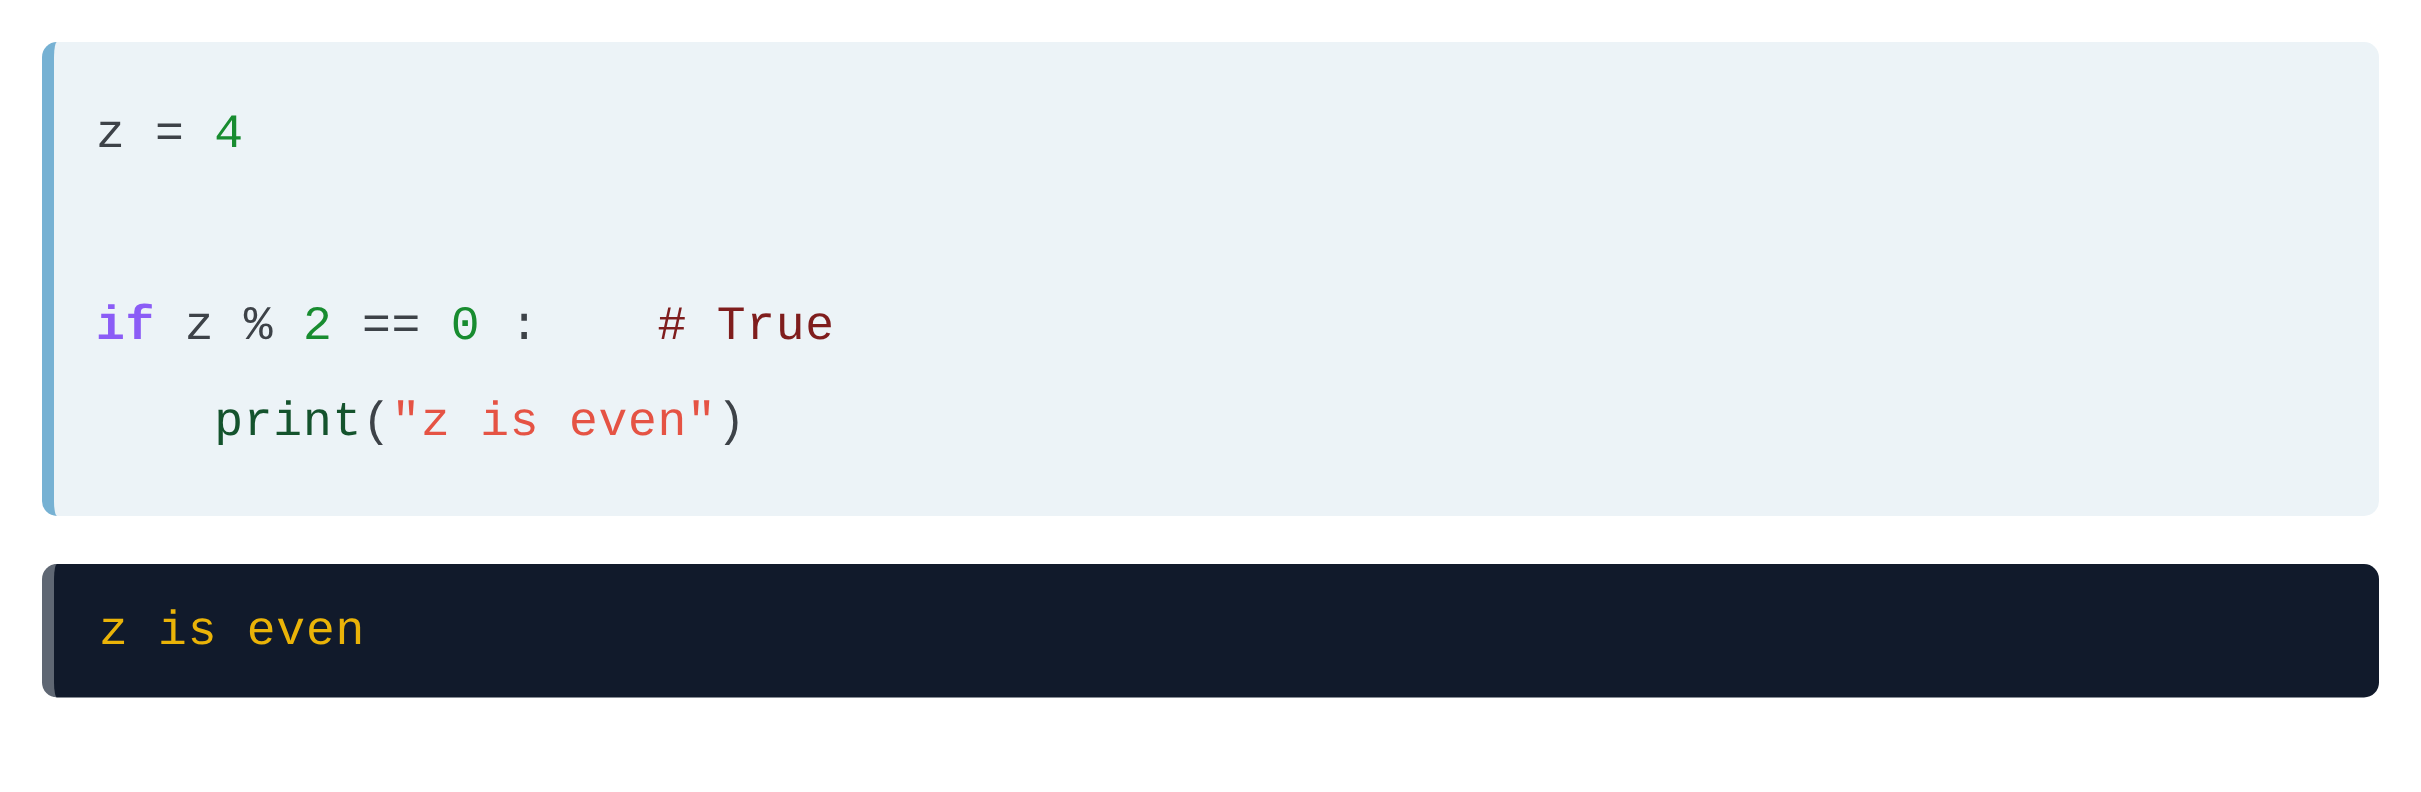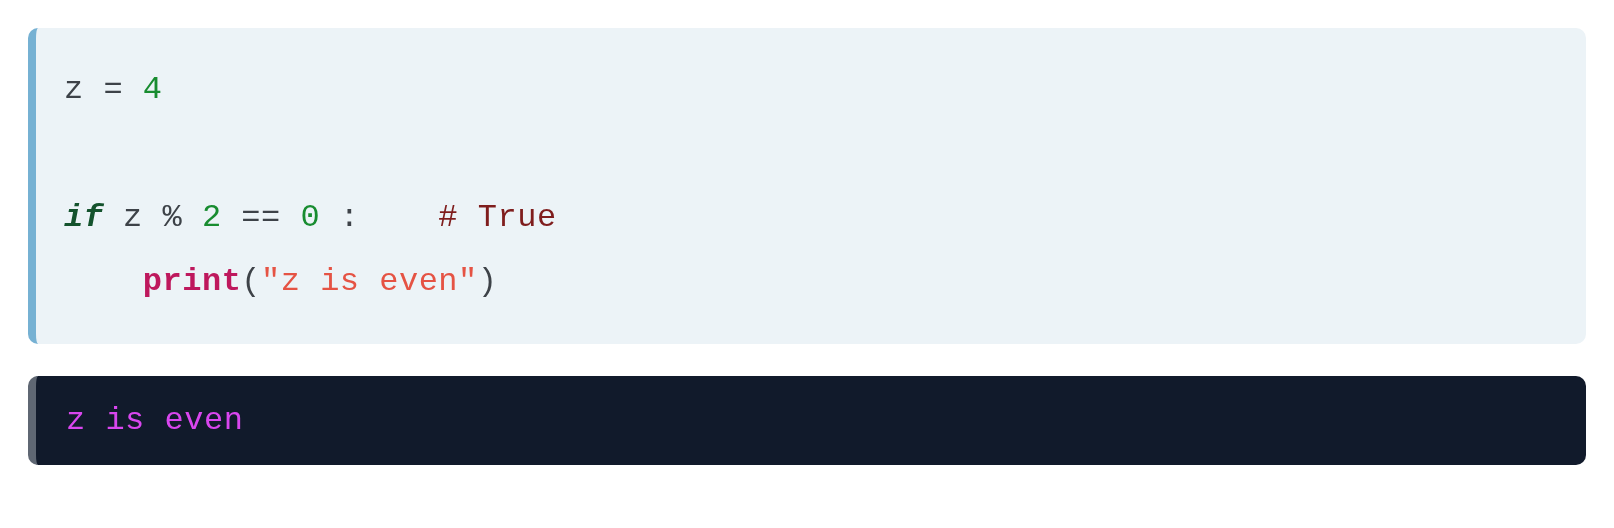--- a/index.html
+++ b/index.html
@@ -19,34 +19,34 @@
       border-left: 8px solid #76b1d3;
       border-radius: 10px;
       padding: 30px 28px 30px 28px;
       line-height: 2.0;
       color: #3d4248;
       white-space: pre;
       overflow-x: auto;
     }
     .output-block {
       background: #111a2b;
-      color: #d946ef;
+      color: #eab308;
       border-left: 8px solid #5f6773;
       border-radius: 10px;
       padding: 26px 30px;
       margin-top: 32px;
       white-space: pre;
       overflow-x: auto;
     }
     .tok-def { color: #3d4248; }
-    .tok-kw { color: #14532d; font-weight: bold; font-style: italic; }
+    .tok-kw { color: #8b5cf6; font-weight: bold; }
     .tok-num { color: #188c30; }
     .tok-op { color: #3d4248; }
     .tok-cmt { color: #7f1d1d; }
-    .tok-fn { color: #be185d; font-weight: bold; }
+    .tok-fn { color: #14532d; }
     .tok-str { color: #e55344; }
     .tok-paren { color: #3d4248; }
   </style>
 </head>
 <body>
 
 <div class="code-block"><span><span class="tok-def">z </span><span class="tok-op">=</span><span> </span><span class="tok-num">4</span></span>
 <span></span>
 <span><span class="tok-kw">if</span><span> </span><span class="tok-def">z </span><span class="tok-op">%</span><span> </span><span class="tok-num">2</span><span> </span><span class="tok-op">==</span><span> </span><span class="tok-num">0</span><span> </span><span class="tok-op">:</span><span>    </span><span class="tok-cmt"># True</span></span>
 <span><span>    </span><span class="tok-fn">print</span><span class="tok-paren">(</span><span class="tok-str">"z is even"</span><span class="tok-paren">)</span></span></div>

